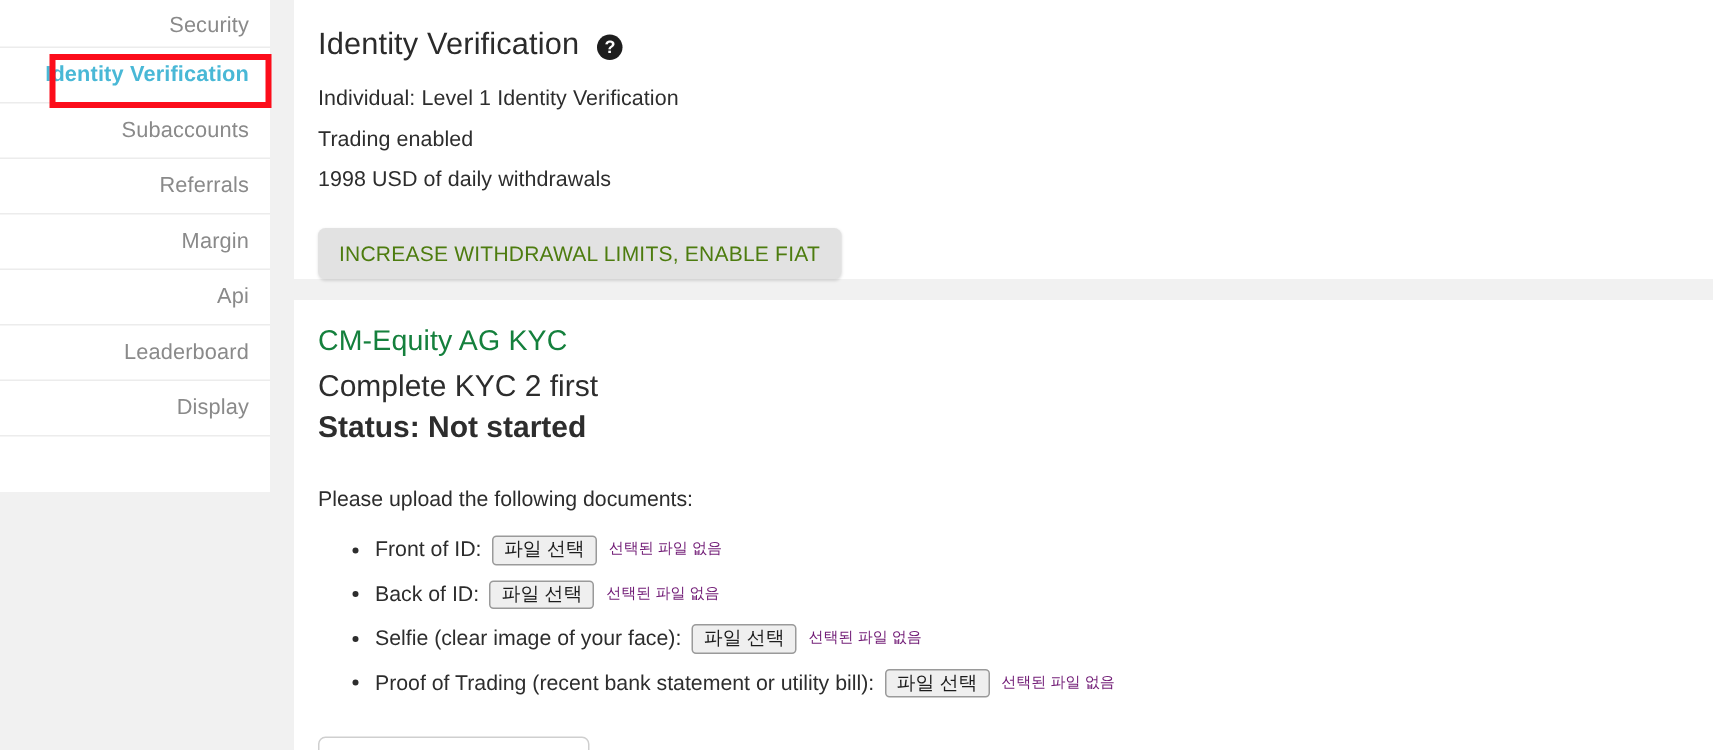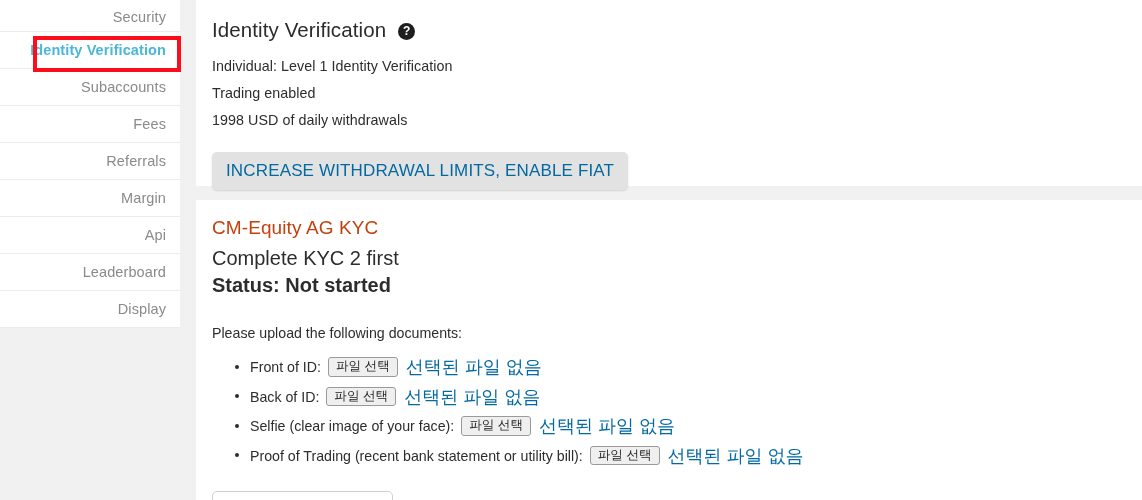--- a/index.html
+++ b/index.html
@@ -76,32 +76,32 @@
   }
   .line.first { padding-top: 16px; }
 
   .btn-filled {
     margin-top: 24px;
     display: inline-block;
     background: #e2e2e2;
     border: none;
     border-radius: 5px;
     padding: 9px 14px 9px 14px;
-    font-size: 17px;
-    color: #0369a1;
+    font-size: 14px;
+    color: #4d7c0f;
     letter-spacing: 0.15px;
     cursor: pointer;
     box-shadow: 0 1px 2px rgba(0,0,0,0.13);
     font-family: "Liberation Sans", sans-serif;
   }
 
   h2.subtitle {
     margin: 0; padding: 17px 0 0 0;
     font-size: 19px; font-weight: 400;
-    color: #c2410c; letter-spacing: 0.1px;
+    color: #15803d; letter-spacing: 0.1px;
   }
   .sub-line {
     margin: 0; padding-top: 8px;
     font-size: 20px; color: #2d2d2d;
   }
   .sub-line.bold { font-weight: 700; padding-top: 4px; }
   .upload-intro { margin: 0; padding-top: 28px; font-size: 14.2px; color: #2d2d2d; }
 
   ul.doclist {
     margin: 0; padding: 16px 0 0 38px;
@@ -123,21 +123,21 @@
     padding: 2px 7px 3px 7px;
     font-size: 12.6px;
     color: #1c1c1c;
     margin: 0 4px 0 3px;
     cursor: pointer;
     vertical-align: middle;
     font-family: "Liberation Sans", sans-serif;
     text-align: right;
   }
   .filename {
-    font-size: 18px; color: #0369a1; vertical-align: middle;
+    font-size: 10px; color: #701a75; vertical-align: middle;
   }
   .label-txt { vertical-align: middle; }
 
   .btn-outline {
     margin-top: 16px; margin-left: 0;
     display: inline-block;
     background: #ffffff;
     border: 1px solid #cfcfcf;
     border-radius: 5px;
     padding: 10px 16px;
@@ -157,23 +157,20 @@
     <div class="side-item">
       <span>Security</span>
     </div>
     <div class="side-item active">
       <span>Identity Verification</span>
     </div>
     <div class="side-item">
       <span>Subaccounts</span>
     </div>
     <div class="side-item">
-      <span>Fees</span>
-    </div>
-    <div class="side-item">
       <span>Referrals</span>
     </div>
     <div class="side-item">
       <span>Margin</span>
     </div>
     <div class="side-item">
       <span>Api</span>
     </div>
     <div class="side-item">
       <span>Leaderboard</span>

